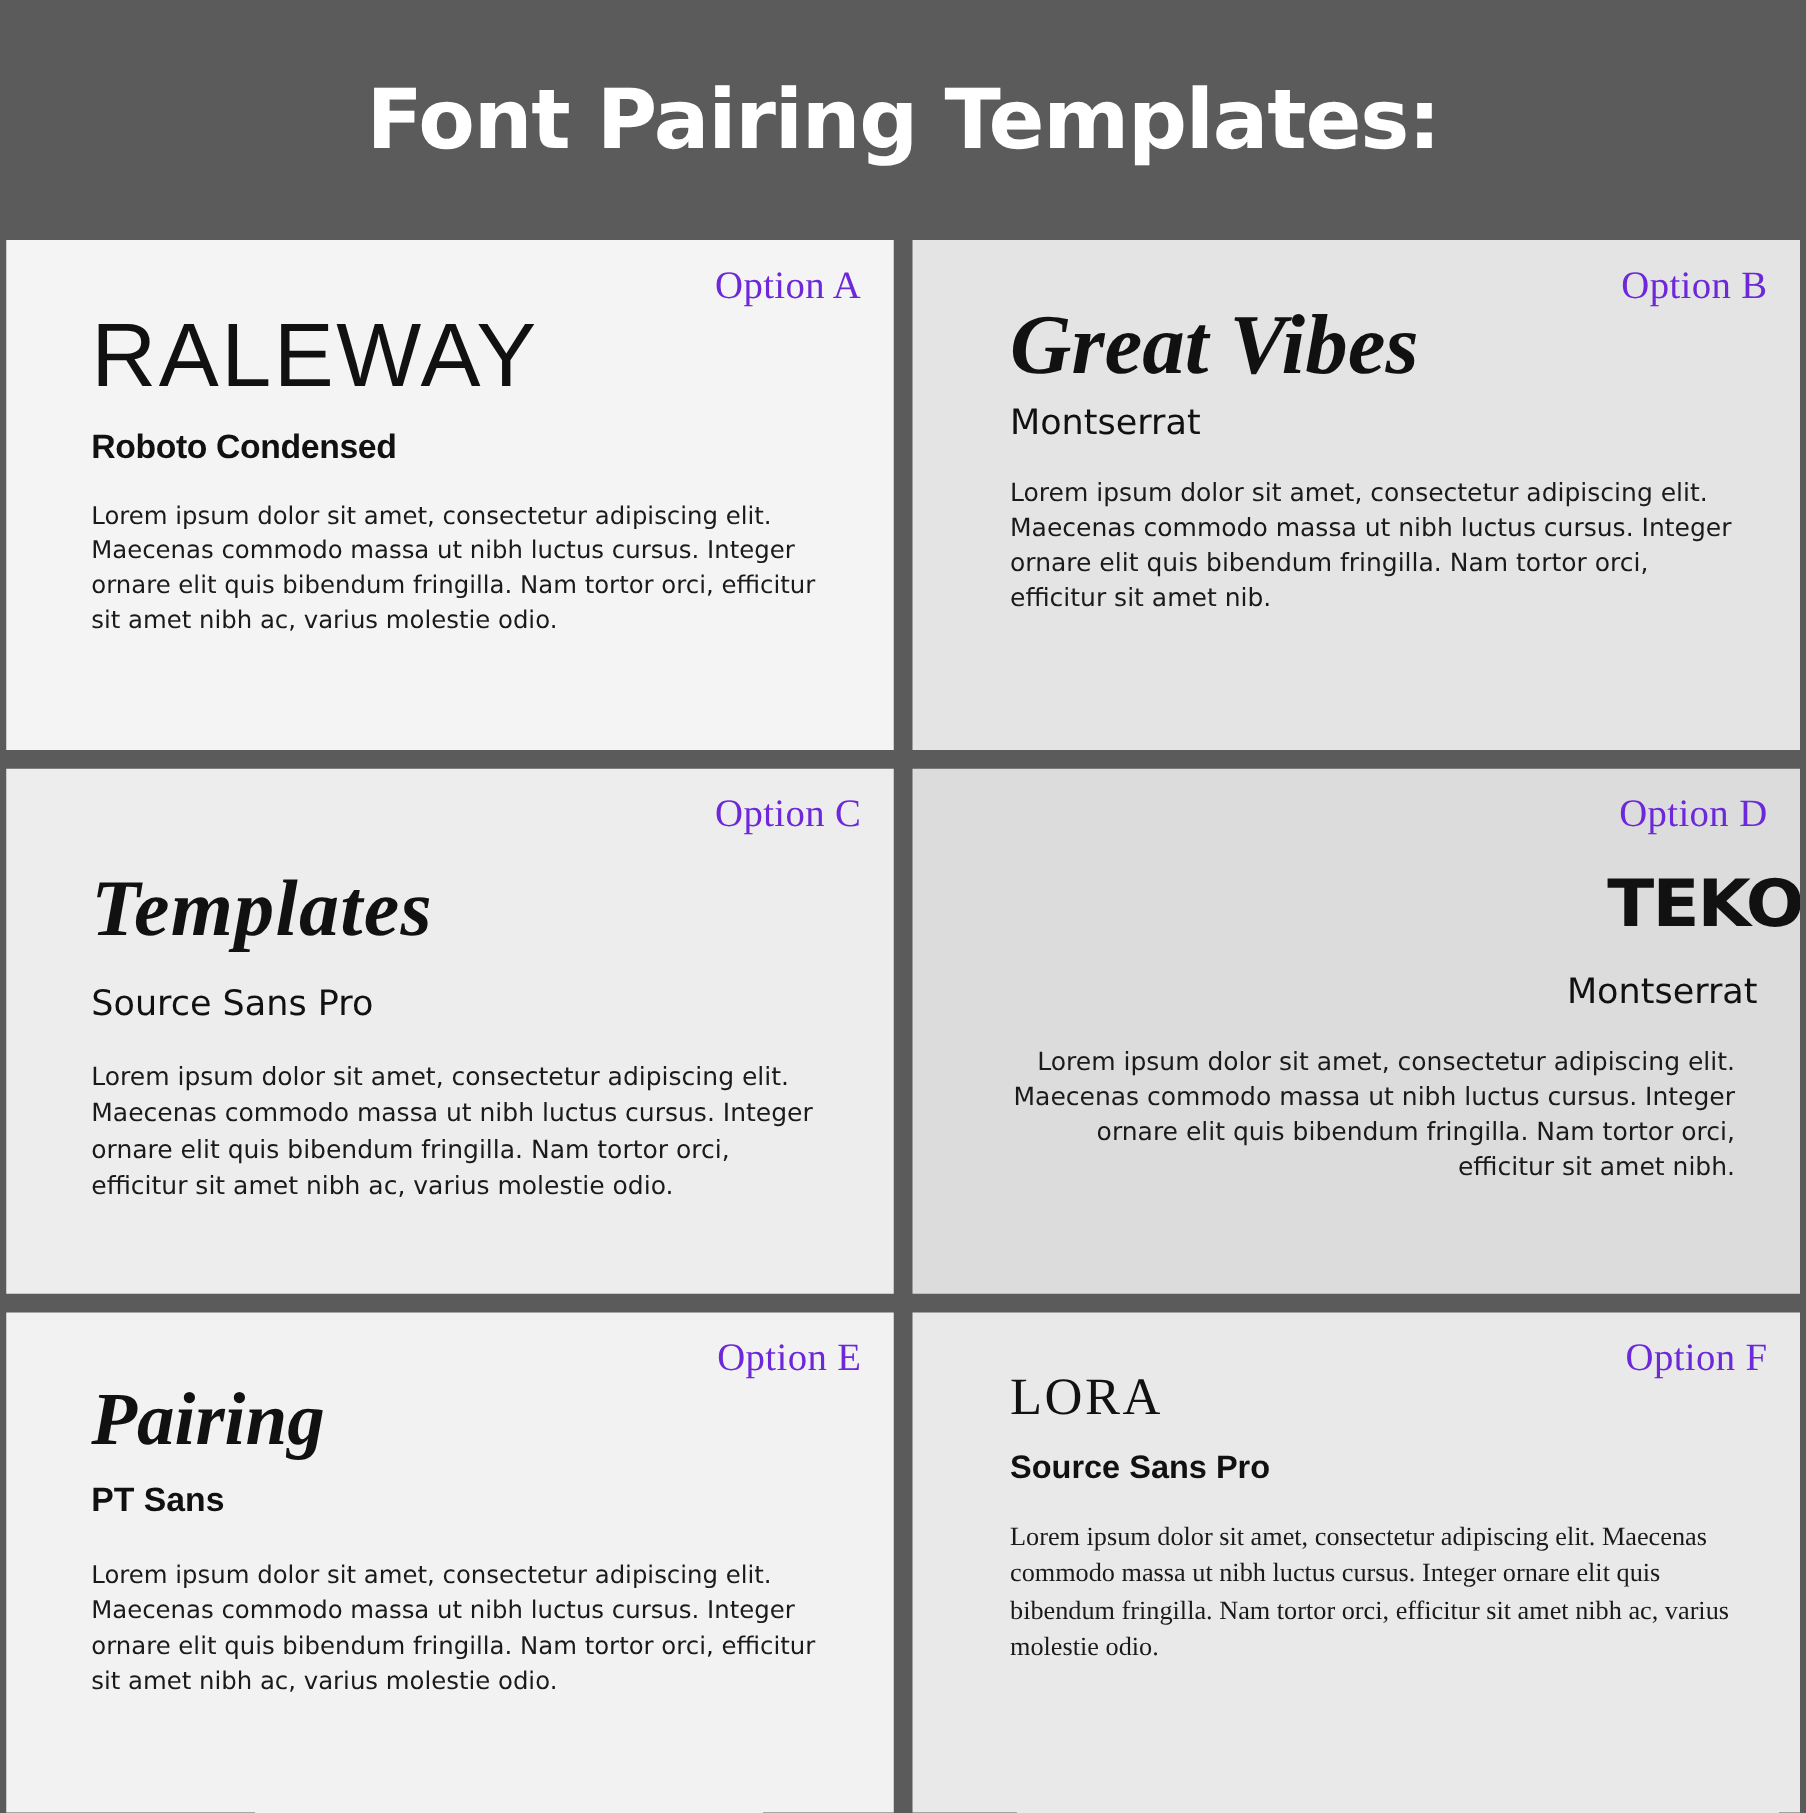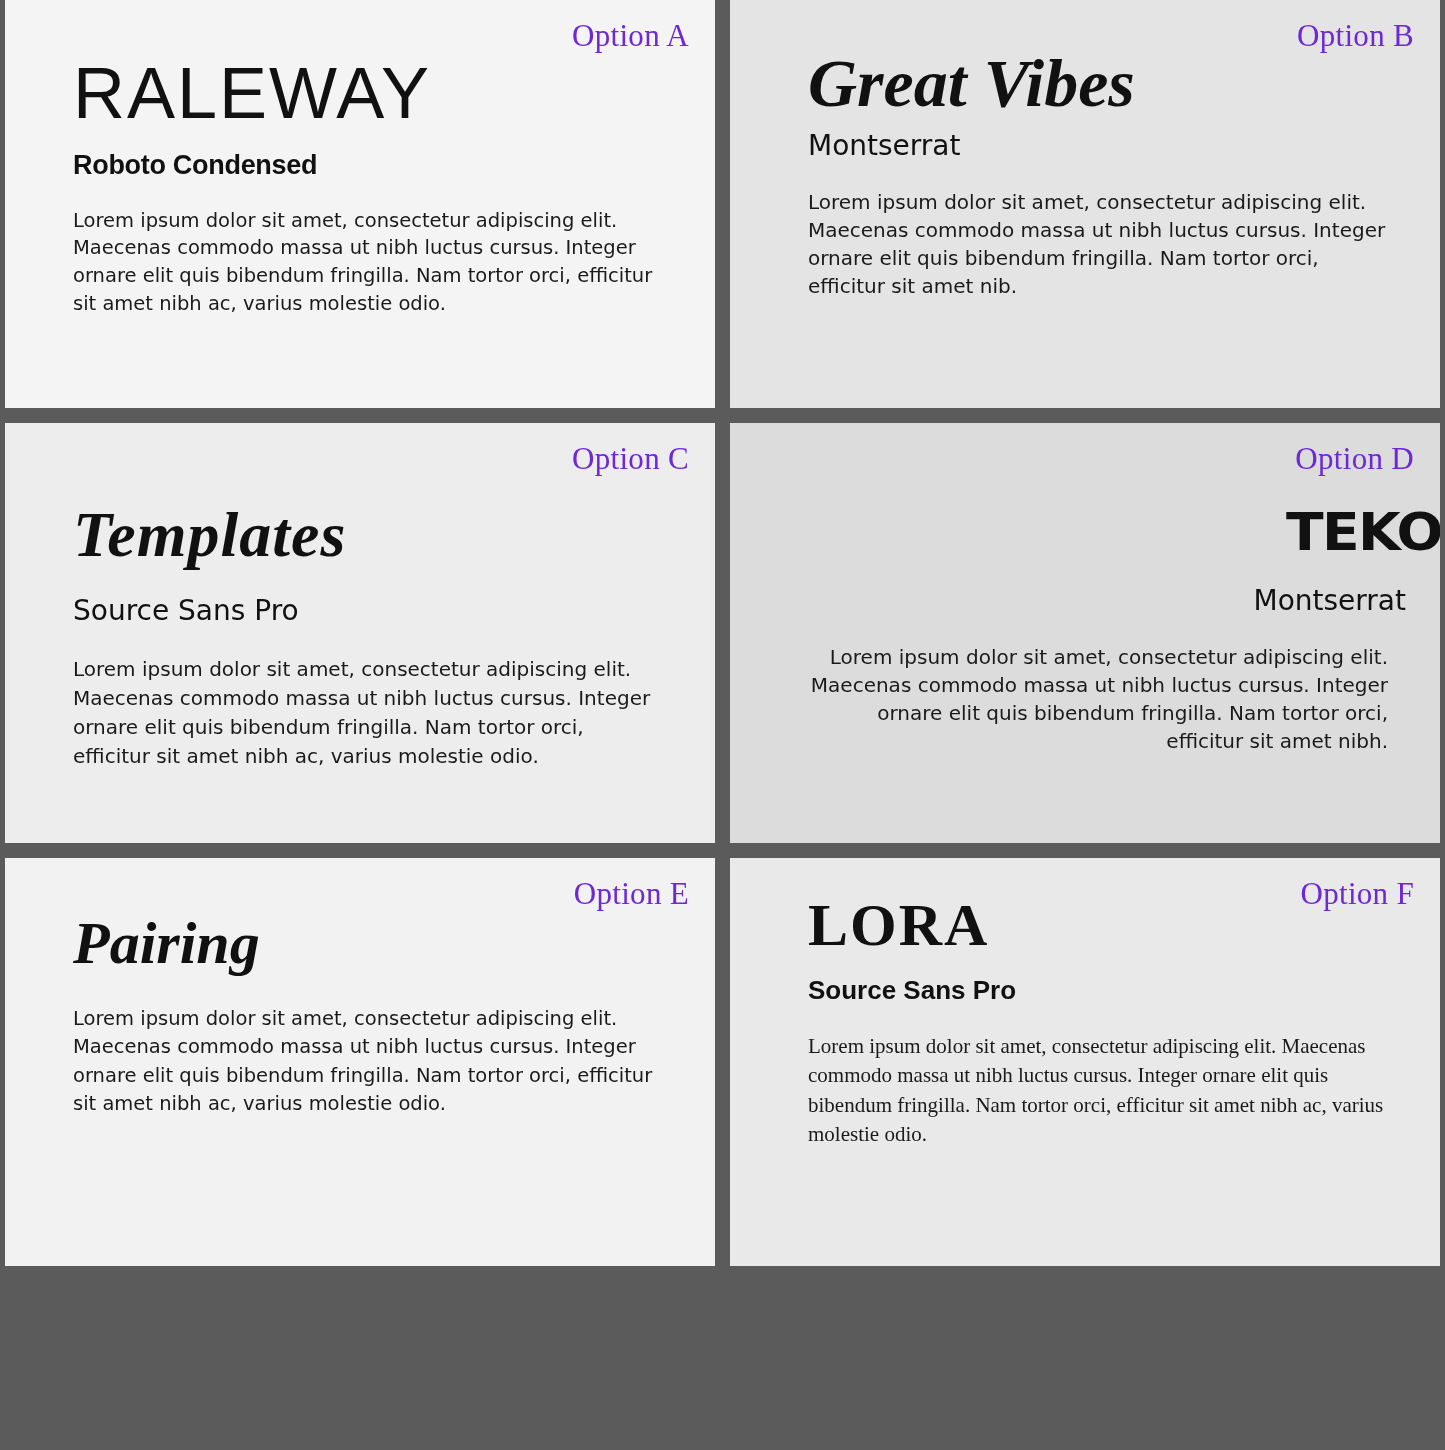--- a/index.html
+++ b/index.html
@@ -177,44 +177,47 @@
     font-size: 19.5px;
     line-height: 1.45;
     margin-top: 30px;
     max-width: 580px;
   }
 
   
   .f-cell { padding-left: 78px; }
   .f-primary {
     font-family: "Liberation Serif", serif;
-    font-weight: 700;
-    font-size: 60px;
+    font-weight: 400;
+    font-size: 42px;
     letter-spacing: 2px;
-    margin-top: 10px;
+    margin-top: 20px;
   }
   .f-secondary {
     font-family: "Liberation Sans", sans-serif;
     font-weight: bold;
     font-size: 26px;
     margin-top: 18px;
   }
   .f-body {
     font-family: "Liberation Serif", serif;
     font-size: 21px;
     line-height: 1.4;
     margin-top: 26px;
     max-width: 580px;
   }
 </style>
 </head>
 <body>
 
 <div id="page">
 
+  <div class="header">
+    <div class="header-title">Font Pairing Templates:</div>
+  </div>
 
   <div class="grid">
 
     <div class="cell light">
       <div class="option-tag">Option A</div>
       <div class="primary a-primary">RALEWAY</div>
       <div class="secondary a-secondary">Roboto Condensed</div>
       <div class="body-text">Lorem ipsum dolor sit amet, consectetur adipiscing elit. Maecenas commodo massa ut nibh luctus cursus. Integer ornare elit quis bibendum fringilla. Nam tortor orci, efficitur sit amet nibh ac, varius molestie odio.</div>
     </div>
 
@@ -235,20 +238,21 @@
     <div class="cell dark d-cell">
       <div class="option-tag">Option D</div>
       <div class="primary d-primary">TEKO</div>
       <div class="secondary d-secondary">Montserrat</div>
       <div class="body-text d-body">Lorem ipsum dolor sit amet, consectetur adipiscing elit. Maecenas commodo massa ut nibh luctus cursus. Integer ornare elit quis bibendum fringilla. Nam tortor orci, efficitur sit amet nibh.</div>
     </div>
 
     <div class="cell light2">
       <div class="option-tag">Option E</div>
       <div class="primary e-primary">Pairing</div>
+      <div class="secondary e-secondary">PT Sans</div>
       <div class="body-text e-body">Lorem ipsum dolor sit amet, consectetur adipiscing elit. Maecenas commodo massa ut nibh luctus cursus. Integer ornare elit quis bibendum fringilla. Nam tortor orci, efficitur sit amet nibh ac, varius molestie odio.</div>
     </div>
 
     <div class="cell mid2 f-cell">
       <div class="option-tag">Option F</div>
       <div class="primary f-primary">LORA</div>
       <div class="secondary f-secondary">Source Sans Pro</div>
       <div class="body-text f-body">Lorem ipsum dolor sit amet, consectetur adipiscing elit. Maecenas commodo massa ut nibh luctus cursus. Integer ornare elit quis bibendum fringilla. Nam tortor orci, efficitur sit amet nibh ac, varius molestie odio.</div>
     </div>
 

